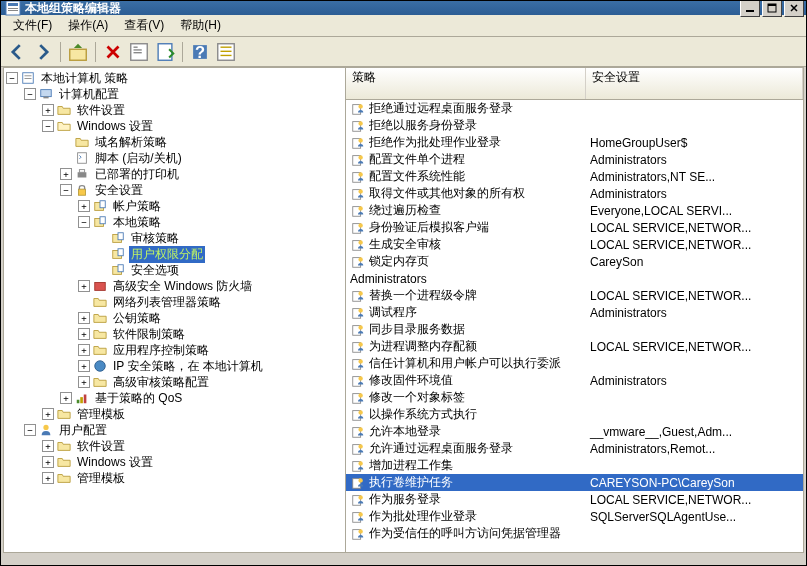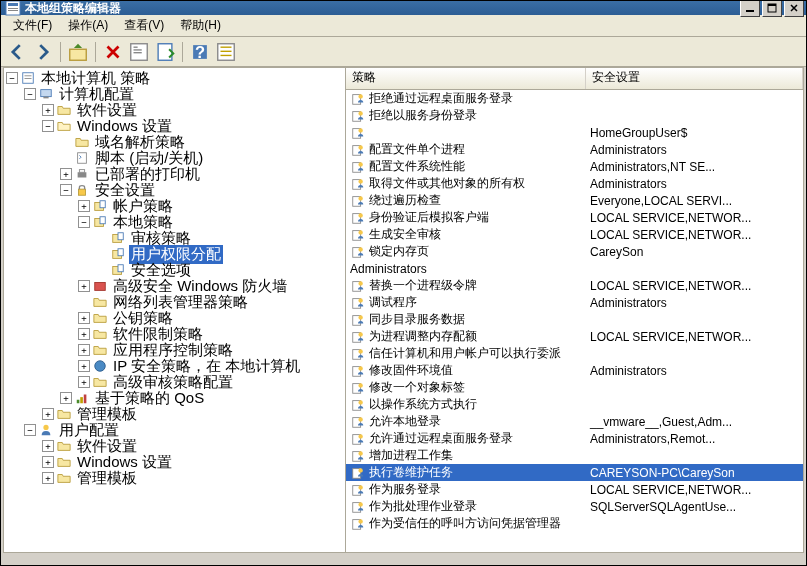--- a/index.html
+++ b/index.html
@@ -16,24 +16,24 @@
 .toolbar .sep { width: 1px; height: 20px; background: #aca899; margin: 0 3px; }
 .content { display: flex; height: calc(100% - 74px - 4px); background: #fff; margin: 0 2px; border: 1px solid #aca899; }
 .tree-pane { width: 342px; overflow: auto; border-right: 1px solid #aca899; background: #fff; }
 .list-pane { flex: 1; overflow: auto; background: #fff; }
 .tree { padding: 2px; }
 .tree-node { white-space: nowrap; }
 .tree-row { display: flex; align-items: center; height: 16px; padding: 0; cursor: pointer; }
 .tree-toggle { width: 12px; height: 12px; display: inline-flex; align-items: center; justify-content: center; font-size: 9px; margin-right: 2px; border: 1px solid #919191; background: #fff; color: #000; font-family: monospace; line-height: 1; }
 .tree-toggle.empty { border: none; background: transparent; }
 .tree-icon { width: 16px; height: 16px; margin-right: 3px; display: inline-flex; align-items: center; justify-content: center; }
-.tree-label { font-size: 15px; padding: 0 2px; }
-.tree-row.selected .tree-label { background: #316ac5; color: #ffffff; }
+.tree-label { font-size: 12px; padding: 0 2px; }
+.tree-row.selected .tree-label { background: #316ac5; color: #bef264; }
 .tree-children { padding-left: 18px; }
-.list-header { display: flex; background: linear-gradient(to bottom, #fff, #ece9d8); border-bottom: 1px solid #aca899; height: 22px; position: sticky; top: 0; }
+.list-header { display: flex; background: linear-gradient(to bottom, #fff, #ece9d8); border-bottom: 1px solid #aca899; height: 32px; position: sticky; top: 0; }
 .list-header .col { padding: 1px 6px; border-right: 1px solid #d4d0c8; font-size: 12px; }
 .list-header .col:first-child { width: 240px; }
 .list-header .col:nth-child(2) { flex: 1; }
 .list-row { display: flex; align-items: center; height: 17px; cursor: pointer; }
 .list-row.selected { background: #316ac5; color: #ffffff; }
 .list-row .cell { padding: 0 4px; overflow: hidden; text-overflow: ellipsis; white-space: nowrap; font-size: 12px; }
 .list-row .cell:first-child { width: 240px; display: flex; align-items: center; }
 .list-row .cell:nth-child(2) { flex: 1; }
 .list-icon { width: 16px; height: 14px; margin-right: 3px; display: inline-flex; align-items: center; justify-content: center; flex-shrink: 0; }
 .folder-icon svg, .list-icon svg, .tree-icon svg { width: 14px; height: 14px; }
@@ -445,20 +445,21 @@
         </div>
         <div class="list-row">
           <div class="cell">
             <span class="list-icon">
               <svg viewBox="0 0 16 16">
                 <rect x="2" y="3" width="9" height="11" fill="#fff" stroke="#888"></rect>
                 <circle cx="11" cy="5" r="2.5" fill="#f7c84a"></circle>
                 <path d="M8 12 Q8 9 11 9 Q14 9 14 12 Z" fill="#4a7ab5"></path>
               </svg>
             </span>
+            <span>拒绝作为批处理作业登录</span>
           </div>
           <div class="cell">HomeGroupUser$</div>
         </div>
         <div class="list-row">
           <div class="cell">
             <span class="list-icon">
               <svg viewBox="0 0 16 16">
                 <rect x="2" y="3" width="9" height="11" fill="#fff" stroke="#888"></rect>
                 <circle cx="11" cy="5" r="2.5" fill="#f7c84a"></circle>
                 <path d="M8 12 Q8 9 11 9 Q14 9 14 12 Z" fill="#4a7ab5"></path>

